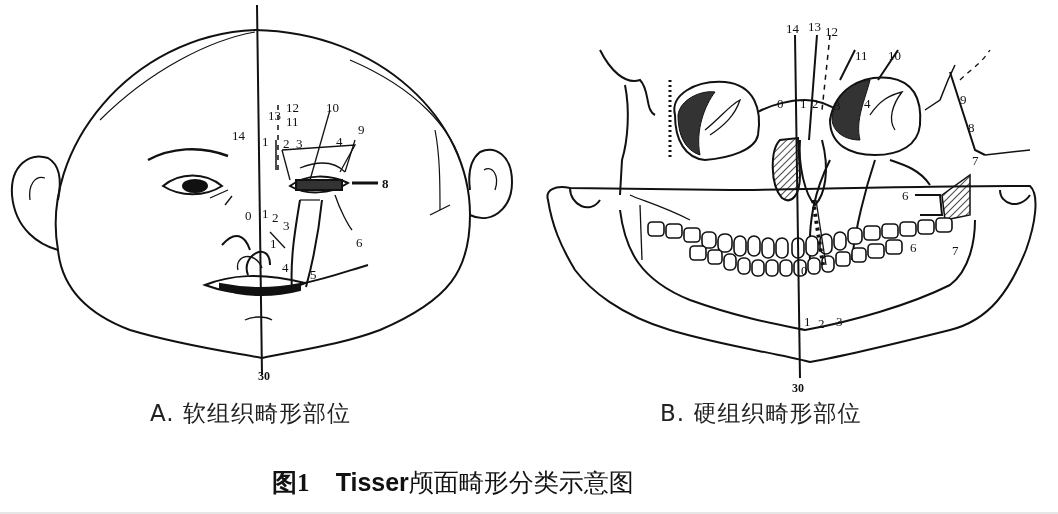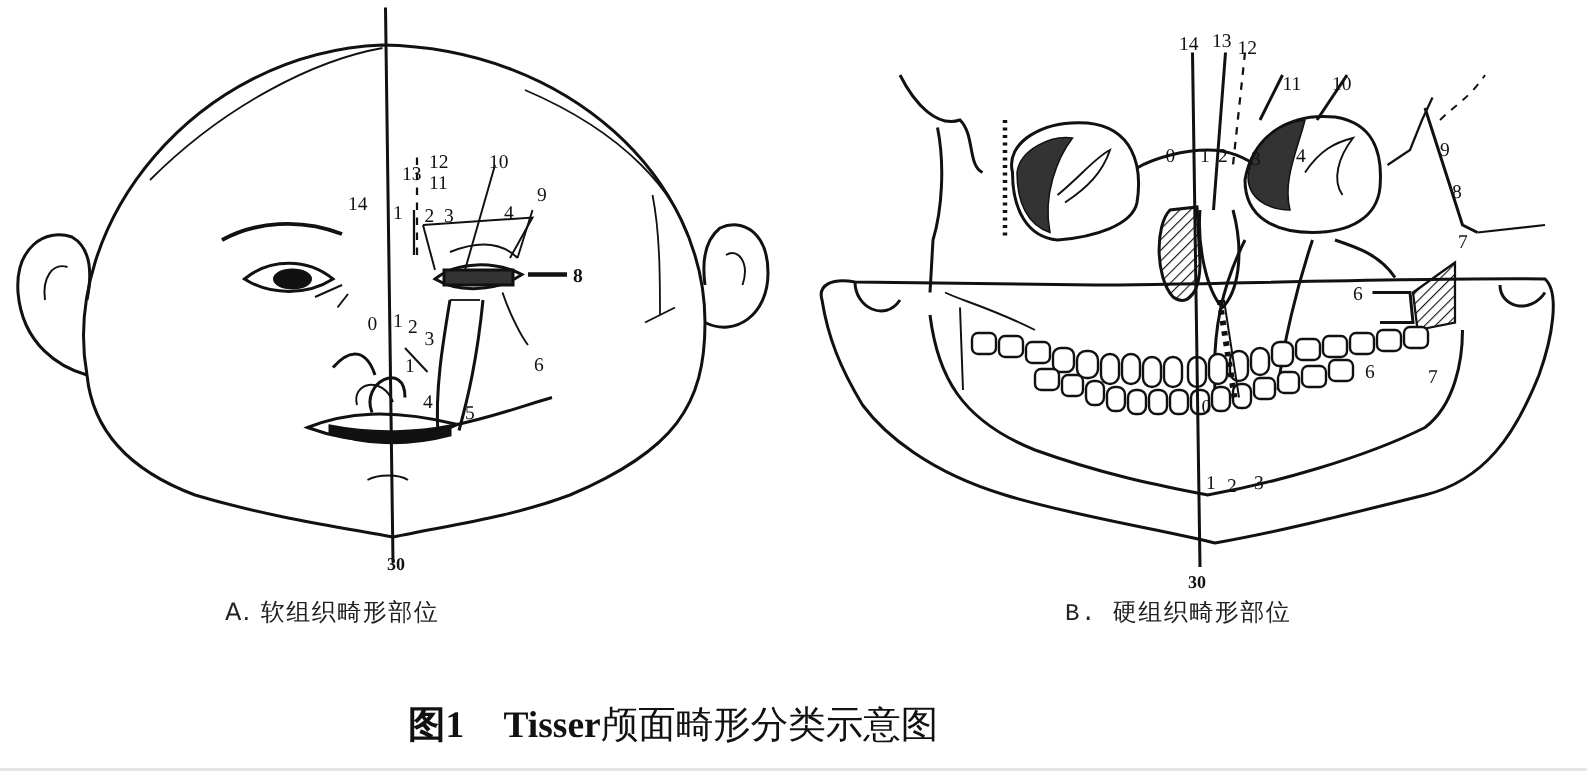--- a/index.html
+++ b/index.html
@@ -2,26 +2,26 @@
 <html><head>
 <meta charset="utf-8">
 <style>
   html,body{margin:0;padding:0;background:#fff;}
   body{width:1058px;height:514px;position:relative;overflow:hidden;font-family:"DejaVu Serif",serif;color:#111;}
   .panel{position:absolute;top:0;}
   #panel-a{left:0;width:530px;height:400px;}
   #panel-b{left:530px;width:528px;height:400px;}
   svg{position:absolute;left:0;top:0;}
   svg text{font-family:"Liberation Serif","DejaVu Serif",serif;font-size:13px;fill:#111;}
-  .sub{position:absolute;top:398px;font-family:"DejaVu Sans",sans-serif;font-size:16px;letter-spacing:1px;color:#222;}
+  .sub{position:absolute;top:398px;font-family:"DejaVu Sans",sans-serif;font-size:23px;letter-spacing:1px;color:#222;}
   #sub-a{left:150px;}
-  #sub-b{left:710px;font-family:Liberation Mono, monospace;}
+  #sub-b{left:660px;}
   .caption{position:absolute;top:466px;left:272px;font-size:25px;font-weight:bold;color:#111;white-space:pre;}
   .caption .num{font-family:Liberation Serif, serif;}
-  .caption .tis{font-family:Liberation Serif, serif;}
+  .caption .tis{font-family:Liberation Sans, sans-serif;}
   .caption .rest{font-family:Liberation Mono, monospace;font-weight:normal;}
   .bottom-rule{position:absolute;left:0;right:0;bottom:0;height:2px;background:#e6e6e6;}
 </style>
 </head>
 <body>
 
 <div class="panel" id="panel-a">
   <svg width="530" height="400" viewBox="0 0 530 400">
     <g fill="none" stroke="#111" stroke-width="2">
 

